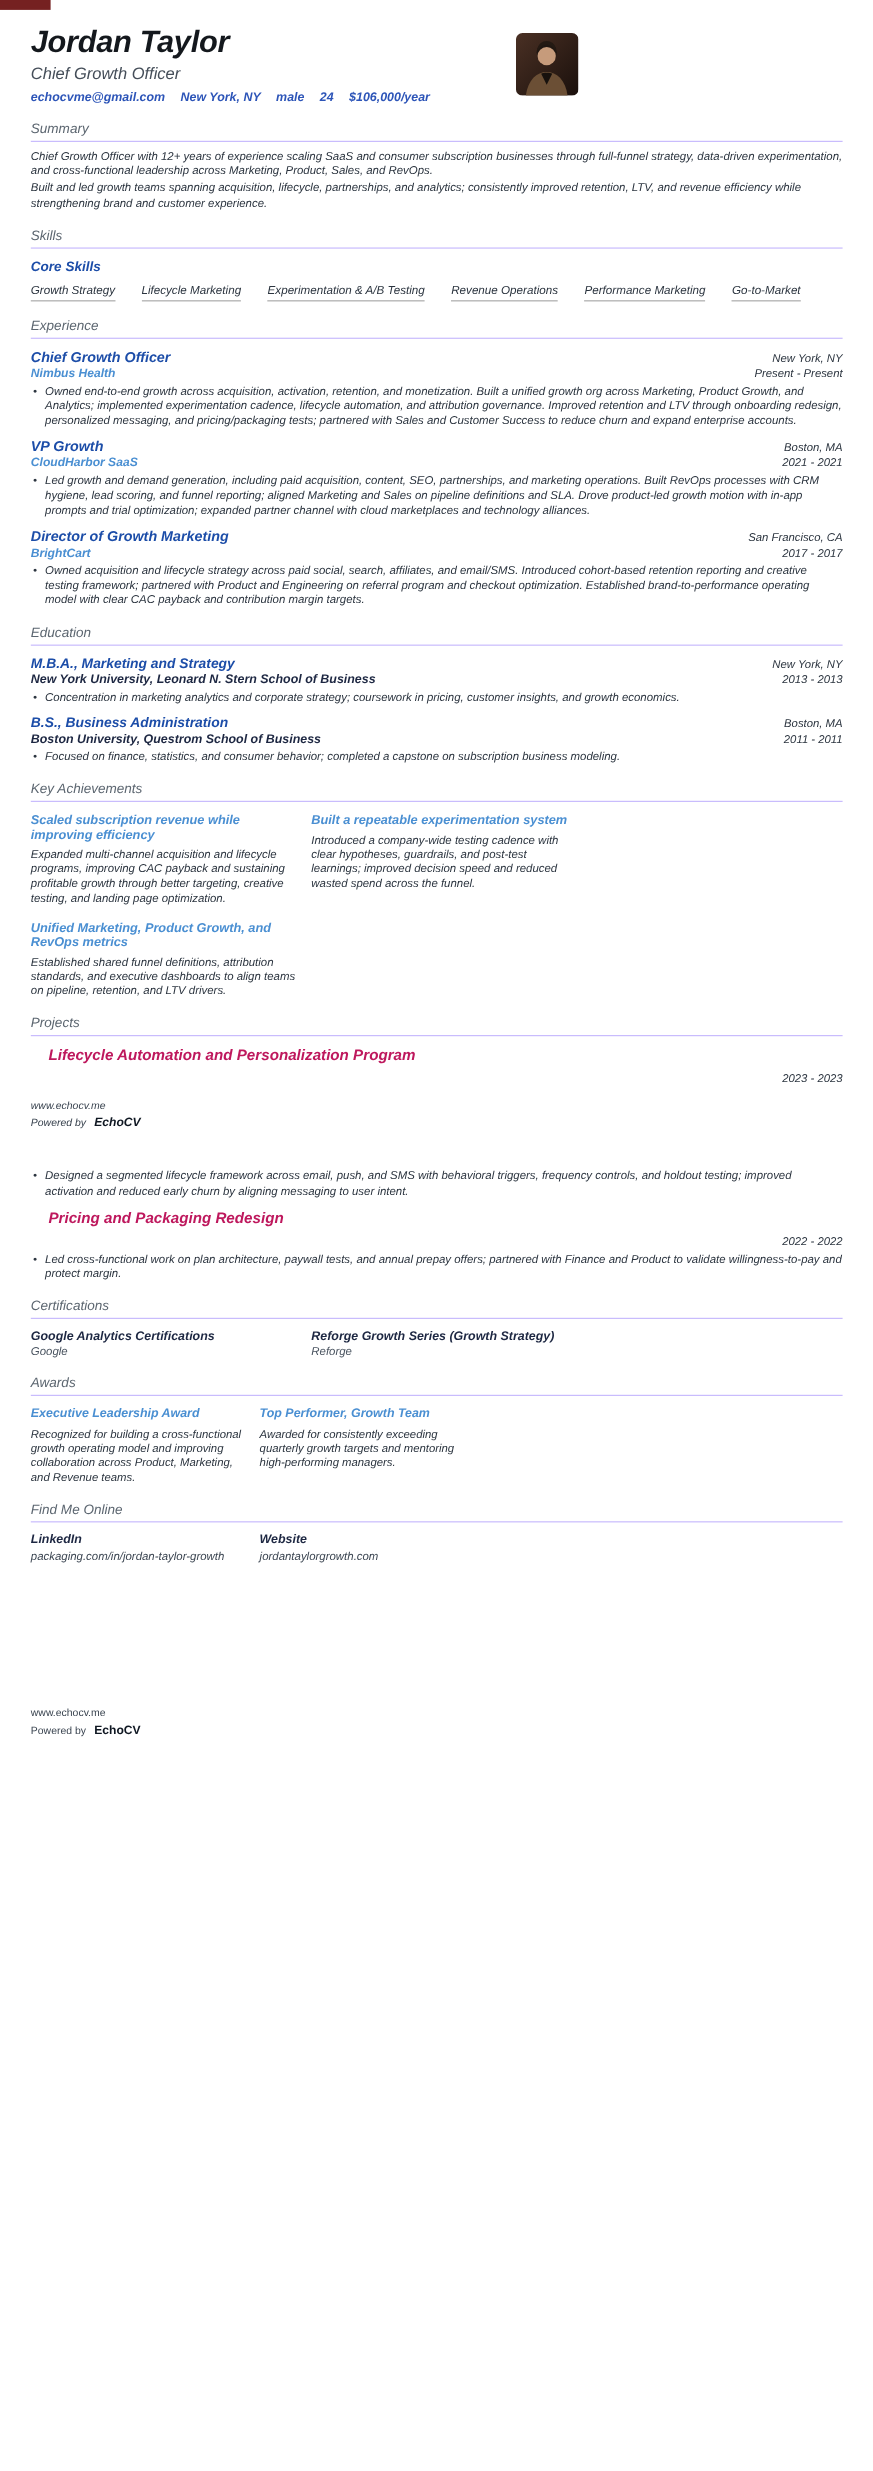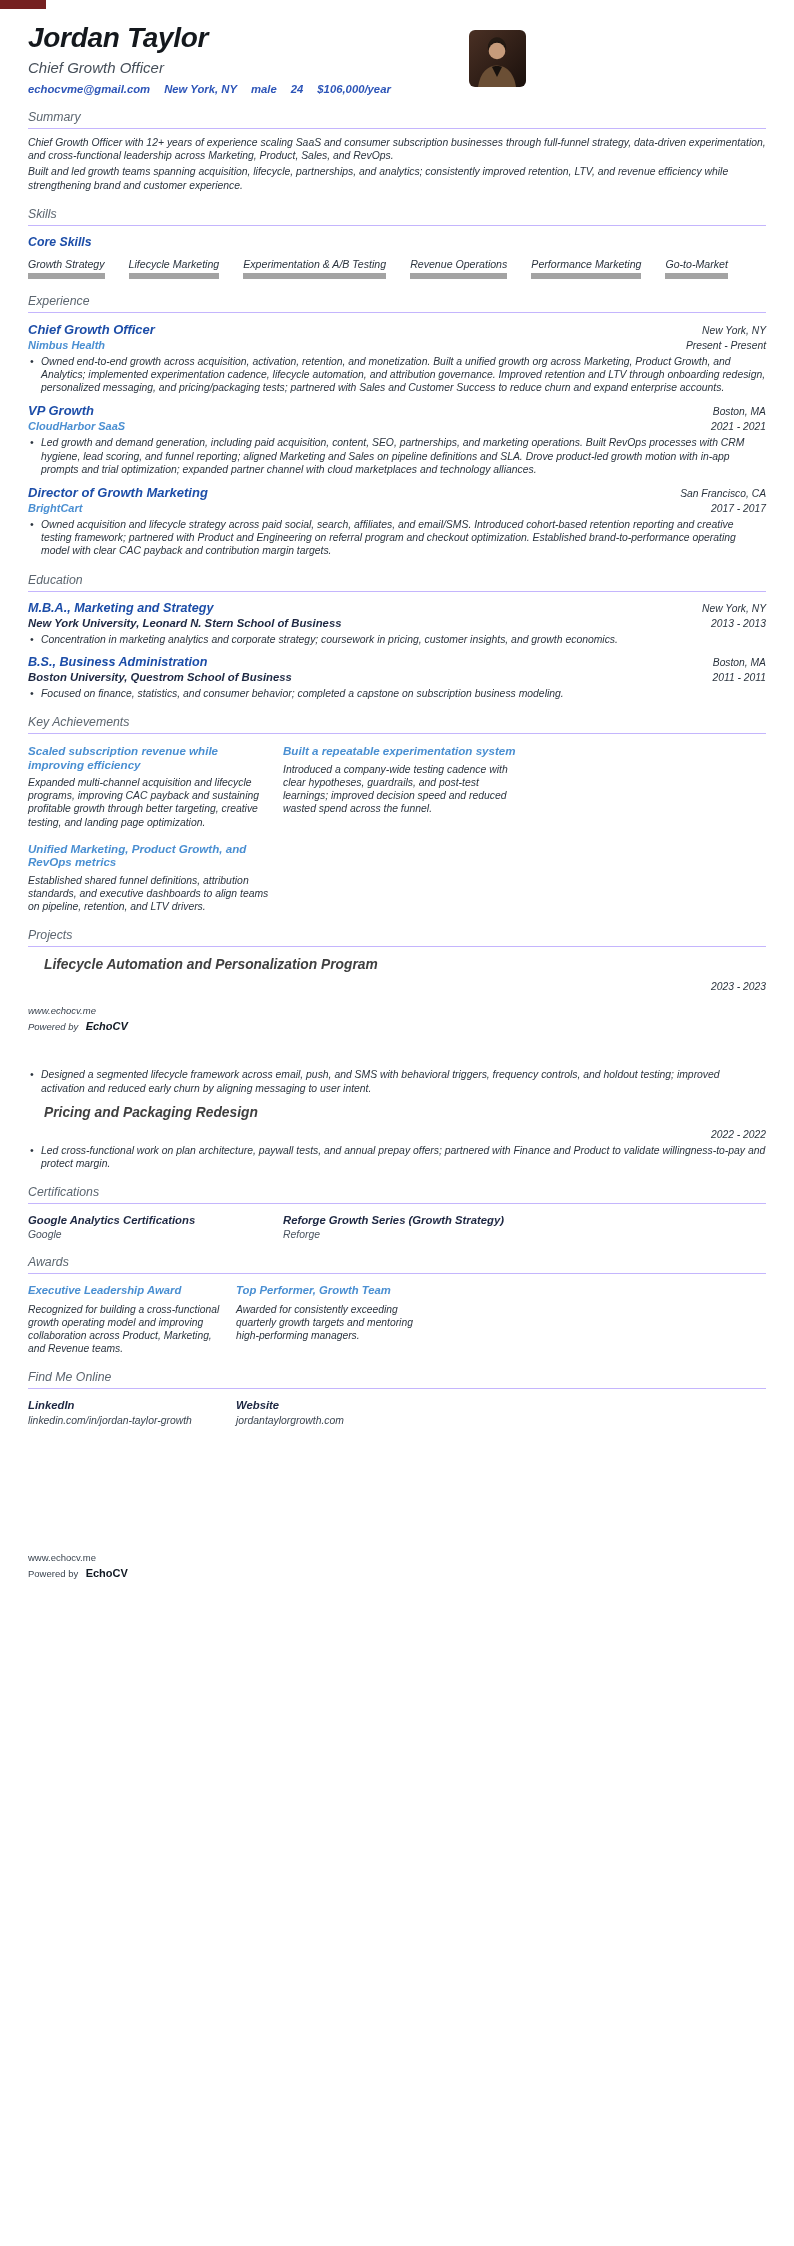--- a/index.html
+++ b/index.html
@@ -20,21 +20,21 @@
 
   
   .sec { margin-top:15px; }
   .sec-h { font-size:12.3px; font-weight:400; color:#5c6670; padding-bottom:4px; border-bottom:1px solid #c4b5fd; }
   .para { margin-top:7px; font-size:10.4px; line-height:13.2px; color:#2b343f; }
   .para + .para { margin-top:3px; }
 
   
   .skills-sub { margin-top:9px; font-size:12.3px; font-weight:700; color:#1c4da8; }
   .skill-list { margin-top:9px; display:flex; flex-wrap:wrap; column-gap:24px; row-gap:11px; }
-  .skill { font-size:10.6px; color:#2b343f; padding-bottom:3px; border-bottom:6px solid #a3a3a3; }
+  .skill { font-size:10.6px; color:#2b343f; padding-bottom:3px; border-bottom:1px solid #a3a3a3; }
 
   
   .entry { margin-top:9px; }
   .erow { display:flex; justify-content:space-between; align-items:baseline; }
   .erow2 { margin-top:2px; }
   .job-title { font-size:13px; font-weight:700; color:#1c4da8; }
   .degree { font-size:12.6px; font-weight:700; color:#1c4da8; }
   .inst { font-size:11.3px; font-weight:700; color:#1d2742; }
   .meta { font-size:10.3px; color:#2b343f; white-space:nowrap; margin-left:12px; }
   .company { font-size:11px; font-weight:600; color:#4a8fd2; }
@@ -43,21 +43,21 @@
 
   
   .cols-2a { margin-top:10px; display:grid; grid-template-columns:243px 243px; column-gap:12px; align-items:start; }
   .cols-2b { margin-top:10px; display:grid; grid-template-columns:196px 196px; column-gap:12px; align-items:start; }
   .ka-item + .ka-item { margin-top:13px; }
   .ka-title { font-size:11.6px; font-weight:600; color:#4a8fd2; line-height:13.5px; }
   .ka-body { margin-top:5px; font-size:10.4px; line-height:13.2px; color:#2b343f; }
 
   
   .proj { margin-top:10px; }
-  .proj-title { font-size:13.8px; font-weight:700; color:#404040;padding-left:16px; }
+  .proj-title { font-size:13.8px; font-weight:700; color:#be185d;padding-left:16px; }
   .proj-date { display:flex; justify-content:flex-end; margin-top:9px; }
 
   
   .cert-name { font-size:11.3px; font-weight:700; color:#1d2742; }
   .cert-issuer { margin-top:3px; font-size:10.4px; color:#4a5460; }
   .award-title { font-size:11.3px; font-weight:600; color:#4a8fd2; line-height:13.5px; }
   .award-body { margin-top:5px; font-size:10.3px; line-height:13px; color:#2b343f; }
   .fmo-label { font-size:11.3px; font-weight:700; color:#1d2742; }
   .fmo-value { margin-top:4px; font-size:10.4px; color:#3c4652; }
 
@@ -270,21 +270,21 @@
         <div class="award-body">Awarded for consistently exceeding quarterly growth targets and mentoring high-performing managers.</div>
       </div>
     </div>
   </section>
 
   <section class="sec">
     <h2 class="sec-h">Find Me Online</h2>
     <div class="cols-2b">
       <div>
         <div class="fmo-label">LinkedIn</div>
-        <div class="fmo-value">linkedin.com/in/jordan-taylor-growth</div>
+        <div class="fmo-value">packaging.com/in/jordan-taylor-growth</div>
       </div>
       <div>
         <div class="fmo-label">Website</div>
         <div class="fmo-value">jordantaylorgrowth.com</div>
       </div>
     </div>
   </section>
 
 </div>
 

